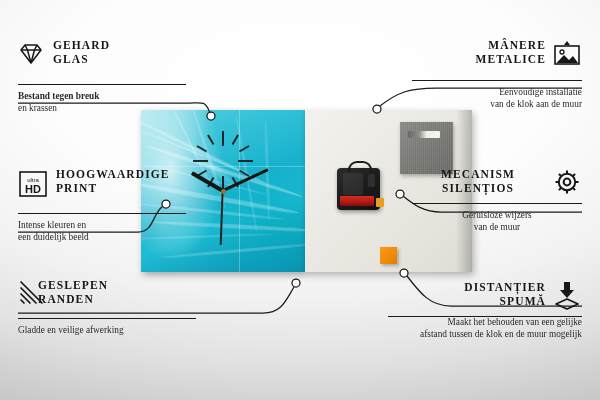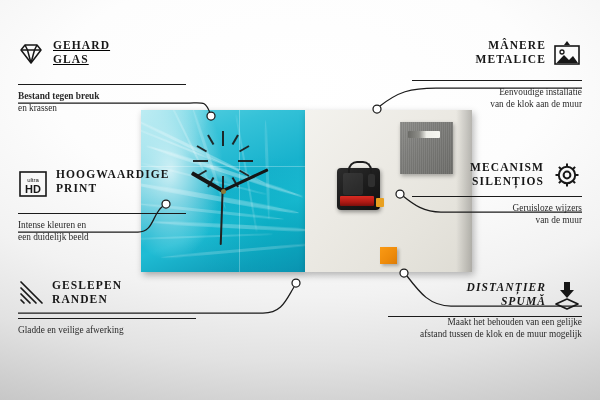--- a/index.html
+++ b/index.html
@@ -192,21 +192,21 @@
       <path d="M582,88 H436 C410,88 398,92 380,106"></path>
       <circle cx="377" cy="109" r="4" fill="#fff"></circle>
       <path d="M582,212 H441 C424,212 414,205 403,196"></path>
       <circle cx="400" cy="194" r="4" fill="#fff"></circle>
       <path d="M582,306 H451 C430,306 420,293 407,276"></path>
       <circle cx="404" cy="273" r="4" fill="#fff"></circle>
     </g>
   </svg>
 
   <div class="callout L" style="left:18px;top:38px;width:170px;">
-    <div style="position:relative;height:46px;text-decoration:underline;">
+    <div style="position:relative;height:46px;">
       <span class="ico" style="left:0;top:4px;">
         <svg width="26" height="24" viewBox="0 0 26 24">
           <g fill="none" stroke="#171717" stroke-width="1.5" stroke-linejoin="round">
             <path d="M3 8 L7 3 H19 L23 8 L13 21 Z"></path>
             <path d="M3 8 H23"></path>
               <path d="M7 3 L9.5 8 L13 21"></path>
               <path d="M19 3 L16.5 8 L13 21"></path>
           </g>
         </svg>
       </span>
@@ -244,21 +244,21 @@
       <span class="ico" style="left:0;top:2px;">
         <svg width="28" height="26" viewBox="0 0 28 26">
           <g stroke="#171717" stroke-width="1.7" stroke-linecap="round">
             <path d="M3 2 L24 23"></path>
               <path d="M3 8 L18 23"></path>
               <path d="M3 14 L12 23"></path>
               <path d="M3 20 L6 23"></path>
           </g>
         </svg>
       </span>
-      <div style="margin-left:34px;">
+      <div style="margin-left:20px;">
         <div class="ttl">GESLEPEN</div>
         <div class="ttl">RANDEN</div>
       </div>
     </div>
     <div class="rule" style="width:178px;"></div>
     <div class="desc" style="margin-top:6px;">Gladde en veilige afwerking</div>
   </div>
 
   <div class="callout R" style="left:412px;top:38px;width:170px;">
     <div style="position:relative;height:42px;">
@@ -273,21 +273,21 @@
       <div style="margin-right:36px;">
         <div class="ttl">MÂNERE</div>
         <div class="ttl">METALICE</div>
       </div>
     </div>
     <div class="rule" style="width:170px;"></div>
     <div class="desc" style="margin-top:6px;">Eenvoudige installatie</div>
     <div class="desc">van de klok aan de muur</div>
   </div>
 
-  <div class="callout R" style="left:412px;top:160px;width:170px;">
+  <div class="callout R" style="left:412px;top:167px;width:170px;text-align:center;">
     <div style="position:relative;height:36px;">
       <span class="ico" style="right:0;top:0px;">
         <svg width="30" height="30" viewBox="0 0 30 30">
           <g fill="none" stroke="#171717" stroke-width="2">
             <circle cx="15" cy="15" r="8.2"></circle>
             <circle cx="15" cy="15" r="3.4"></circle>
             <path d="M15 3.5 v3 M15 23.5 v3 M3.5 15 h3 M23.5 15 h3
                      M6.9 6.9 l2.1 2.1 M21 21 l2.1 2.1 M23.1 6.9 l-2.1 2.1 M9 21 l-2.1 2.1"></path>
           </g>
         </svg>
@@ -296,21 +296,21 @@
         <div class="ttl">MECANISM</div>
         <div class="ttl">SILENȚIOS</div>
       </div>
     </div>
     <div class="rule" style="width:170px;"></div>
     <div class="desc" style="margin-top:6px;">Geruisloze wijzers</div>
     <div class="desc">van de muur</div>
   </div>
 
   <div class="callout R" style="left:388px;top:280px;width:194px;">
-    <div style="position:relative;height:36px;font-style:italic;">
+    <div style="position:relative;height:36px;">
       <span class="ico" style="right:0;top:0px;">
         <svg width="30" height="30" viewBox="0 0 30 30">
           <path d="M12 2 h6 v8 h4 l-7 8 l-7 -8 h4 Z" fill="#171717"></path>
           <path d="M15 19 L26 24 L15 29 L4 24 Z" fill="none" stroke="#171717" stroke-width="1.7" stroke-linejoin="round"></path>
         </svg>
       </span>
       <div style="margin-right:36px;">
         <div class="ttl">DISTANȚIER</div>
         <div class="ttl">SPUMĂ</div>
       </div>

